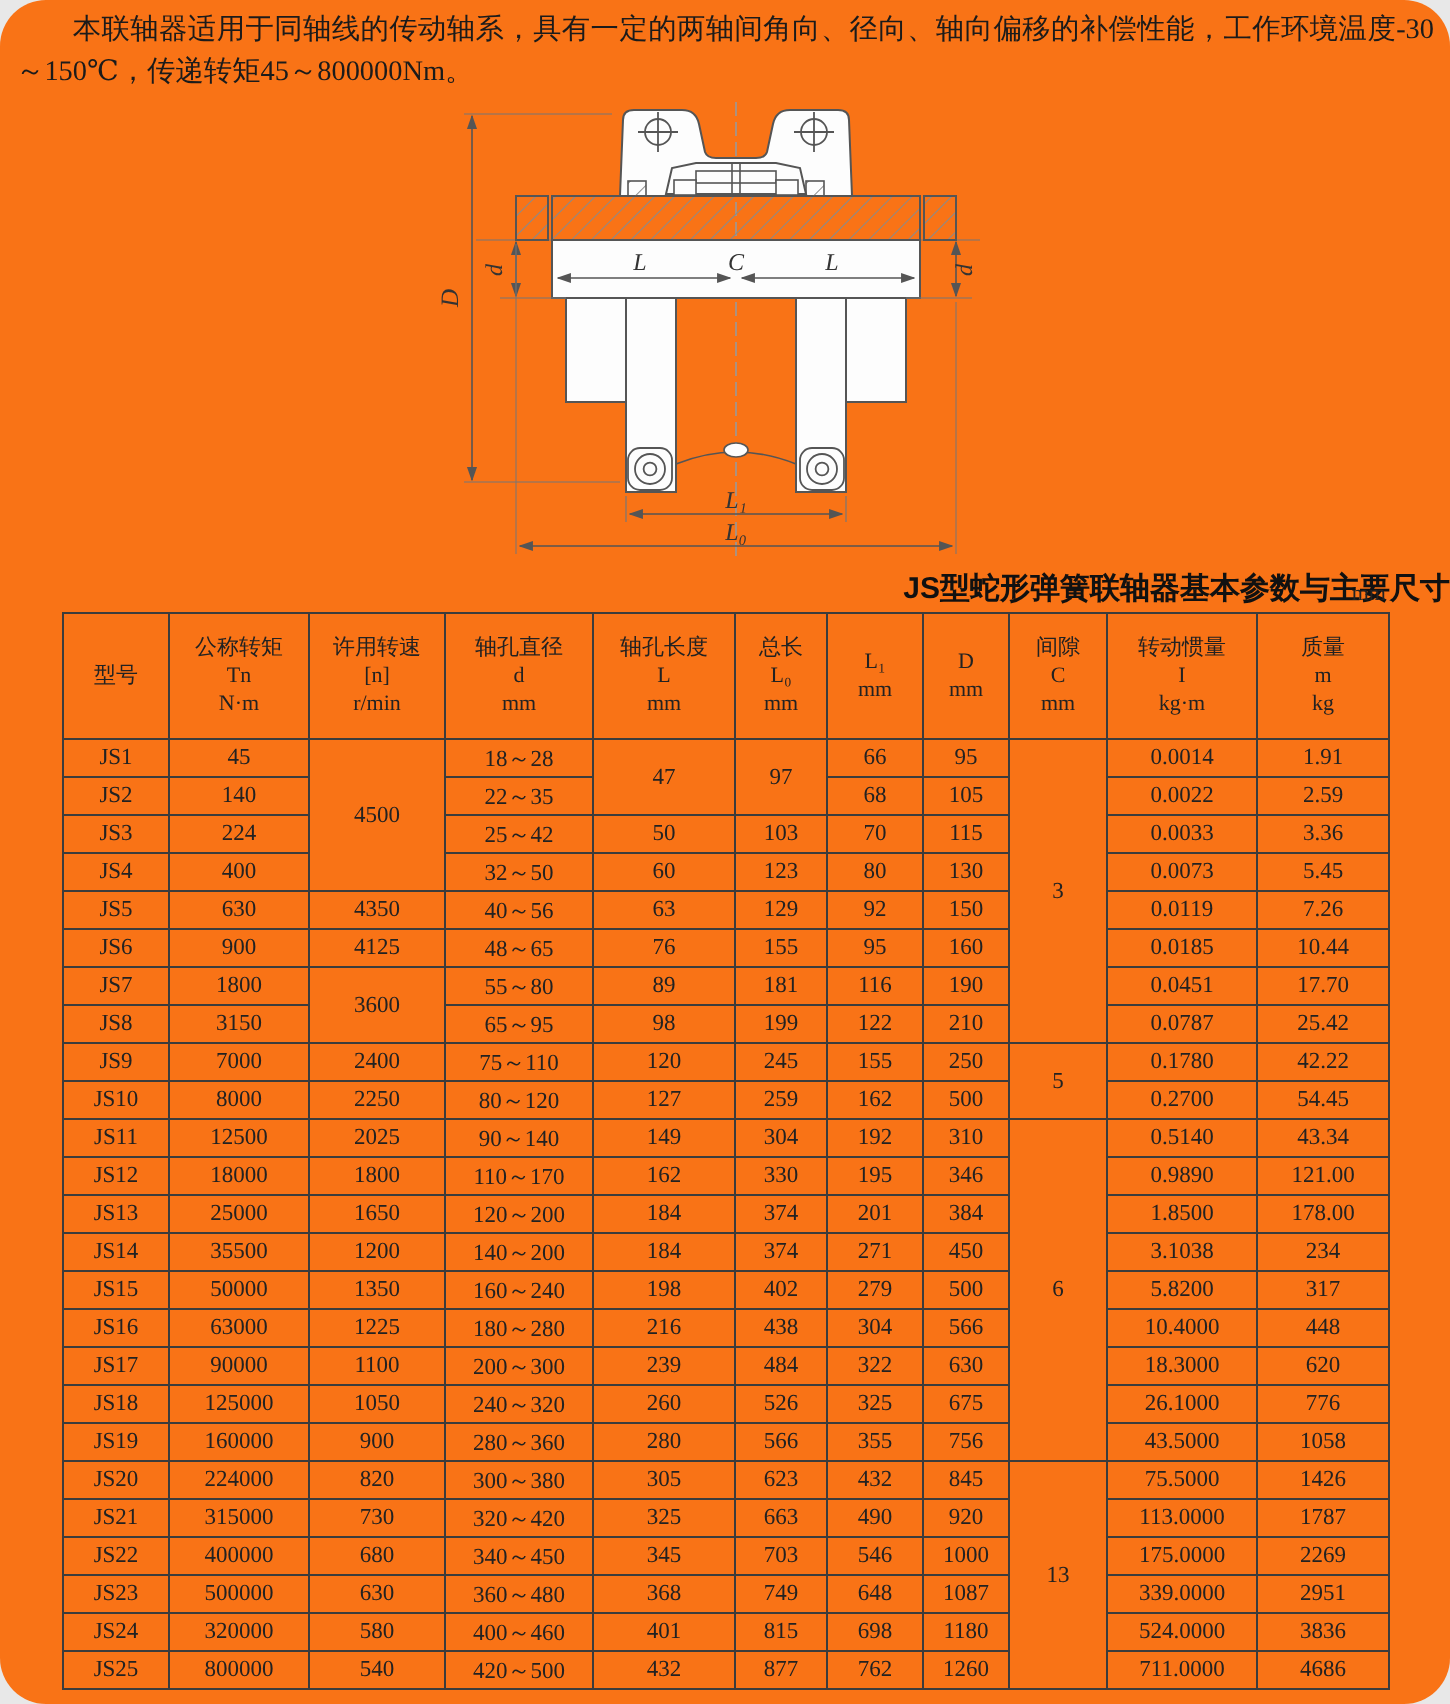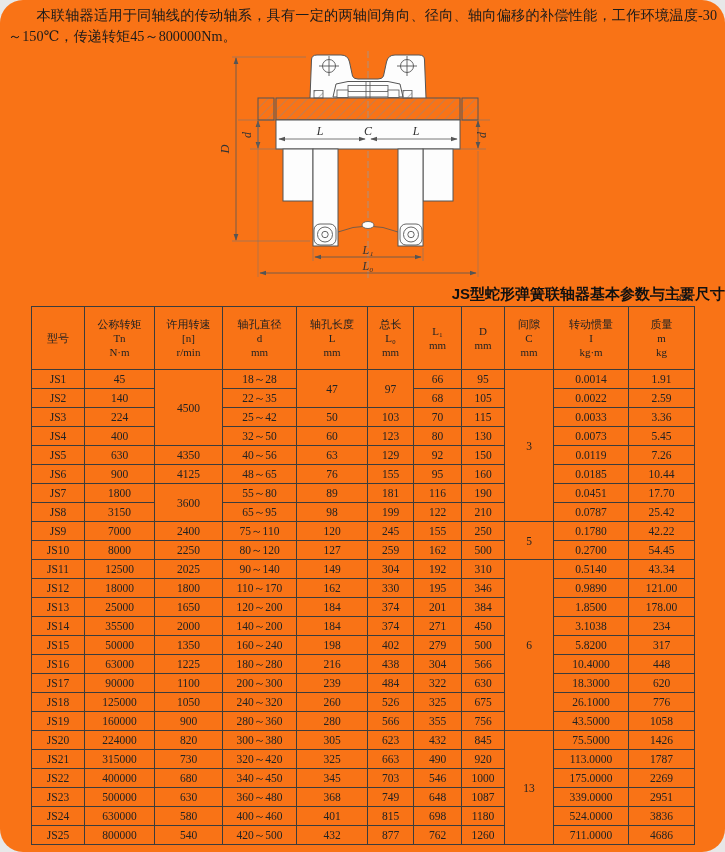--- a/index.html
+++ b/index.html
@@ -366,21 +366,21 @@
           <td>184</td>
           <td>374</td>
           <td>201</td>
           <td>384</td>
           <td>1.8500</td>
           <td>178.00</td>
         </tr>
         <tr>
           <td>JS14</td>
           <td>35500</td>
-          <td>2000</td>
+          <td>1200</td>
           <td>140～200</td>
           <td>184</td>
           <td>374</td>
           <td>271</td>
           <td>450</td>
           <td>3.1038</td>
           <td>234</td>
         </tr>
         <tr>
           <td>JS15</td>
@@ -486,21 +486,21 @@
           <td>360～480</td>
           <td>368</td>
           <td>749</td>
           <td>648</td>
           <td>1087</td>
           <td>339.0000</td>
           <td>2951</td>
         </tr>
         <tr>
           <td>JS24</td>
-          <td>630000</td>
+          <td>320000</td>
           <td>580</td>
           <td>400～460</td>
           <td>401</td>
           <td>815</td>
           <td>698</td>
           <td>1180</td>
           <td>524.0000</td>
           <td>3836</td>
         </tr>
         <tr>

